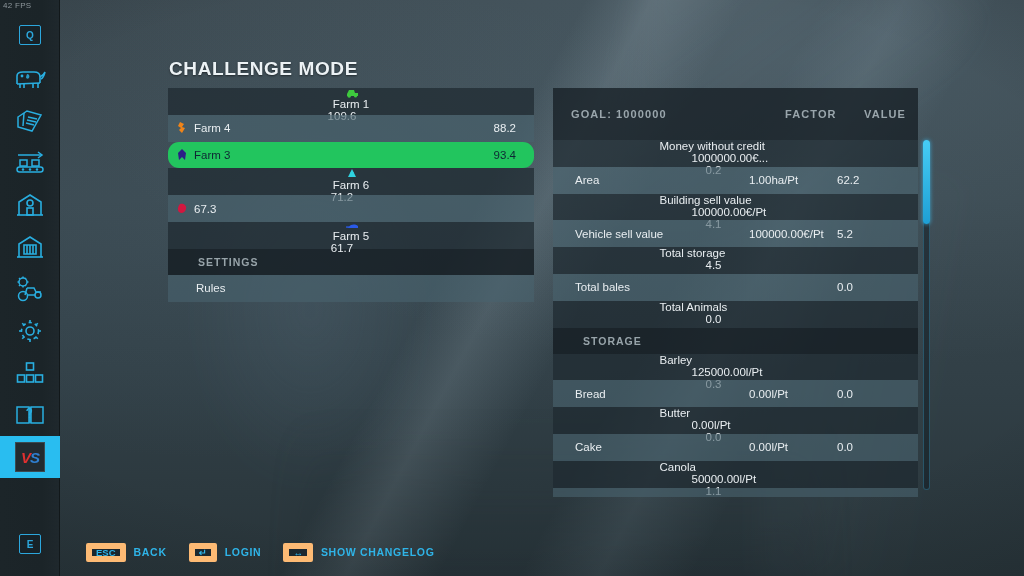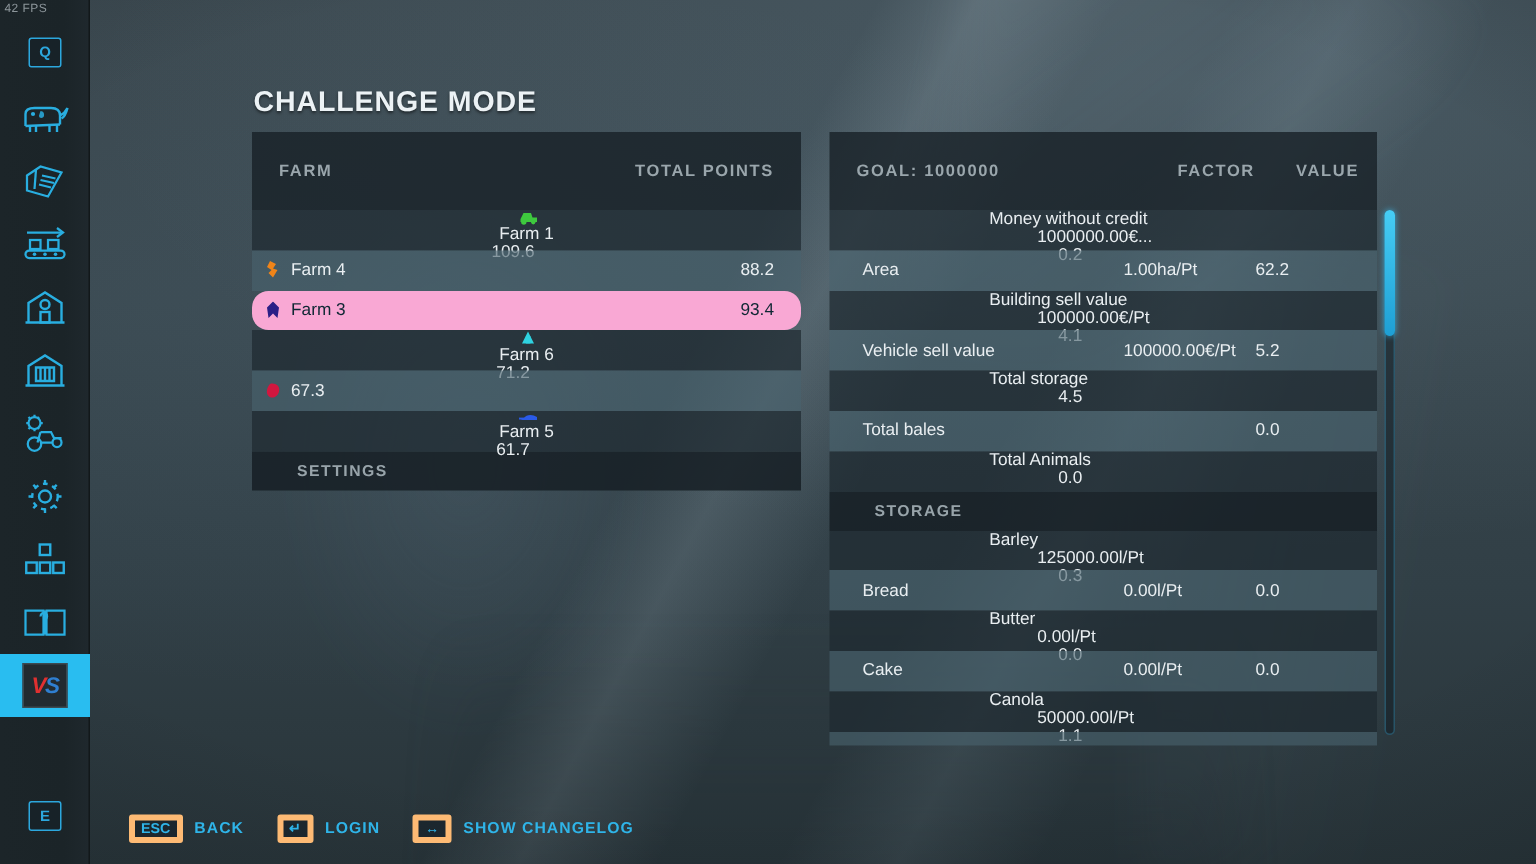--- a/index.html
+++ b/index.html
@@ -127,21 +127,21 @@
 
   .row {
     height: 26.8px;
     display: flex; align-items: center;
     font-size: 11.5px;
     color: #e9eef1;
     position: relative;
   }
   .row.odd  { background: rgba(30,42,49,.72); flex-direction: column; }
   .row.even { background: rgba(72,99,110,.62); }
-  .row.sel  { background: #f9a8d4; color: #0e2733; border-radius: 11px; }
+  .row.sel  { background: #22c55e; color: #0e2733; border-radius: 11px; }
   .row.sel .r-val { color: #0e2733; }
 
   .row .r-icon {
     width: 26px; padding-left: 8px;
     display: flex; align-items: center;
   }
   .row .r-name { flex: 1; }
   .row .r-val  { padding-right: 18px; font-size: 11.5px; }
 
   .section-row {
@@ -186,21 +186,21 @@
   .bottombar {
     position: absolute; left: 0; bottom: 0;
     width: 1024px; height: 48px;
     display: flex; align-items: center;
     padding-left: 86px;
     z-index: 25;
   }
   .hint { display: flex; align-items: center; margin-right: 22px; }
   .hint .cap {
     min-width: 22px; height: 19px; padding: 0 4px;
-    border: 4px solid #fdba74; border-radius: 2px;
+    border: 6px solid #fdba74; border-radius: 2px;
     background: rgba(18,30,38,.55);
     color: #2fb4e8;
     font-size: 9.5px; font-weight: bold;
     display: flex; align-items: center; justify-content: center;
     margin-right: 8px;
   }
   .hint .lbl {
     color: #2fb4e8;
     font-size: 10.5px; font-weight: bold;
     letter-spacing: .7px;
@@ -344,24 +344,20 @@
     </div>
 
     <div class="side-item key" style="margin-top:43px;">
       <span class="keycap">E</span>
     </div>
   </div>
 
   <div class="page-title">CHALLENGE MODE</div>
 
   <div class="panel panel-left">
-    <div class="tbl-head">
-      <span class="h-name">FARM</span>
-      <span class="h-right">TOTAL POINTS</span>
-    </div>
     <div class="rows">
 
       <div class="row odd">
         <span class="r-icon">
           <svg width="13" height="10" viewBox="0 0 13 10">
               <path d="M1 6 L3 2 L8 2 L9 5 L12 5 L12 8 L1 8 Z" fill="#3ec93e"></path>
               <circle cx="3.2" cy="8" r="1.8" fill="#3ec93e"></circle>
               <circle cx="9.5" cy="8.2" r="1.4" fill="#3ec93e"></circle>
             </svg>
         </span>
@@ -415,20 +411,23 @@
               <path d="M3 5 C5 2 9 2 12 4 L12 6 L1 6 Z" fill="#2a5ae8"></path>
               <rect x="0" y="4.4" width="5" height="1.3" fill="#2a5ae8"></rect>
             </svg>
         </span>
         <span class="r-name">Farm 5</span>
         <span class="r-val">61.7</span>
       </div>
 
       <div class="section-row">SETTINGS</div>
 
+      <div class="row even plain">
+        <span class="r-name">Rules</span>
+      </div>
     </div>
   </div>
 
   <div class="panel panel-right">
     <div class="tbl-head">
       <span class="h-name" style="flex:none;width:232px;">GOAL: 1000000</span>
       <span style="width:88px;">FACTOR</span>
       <span style="width:60px;">VALUE</span>
     </div>
     <div class="rows">

